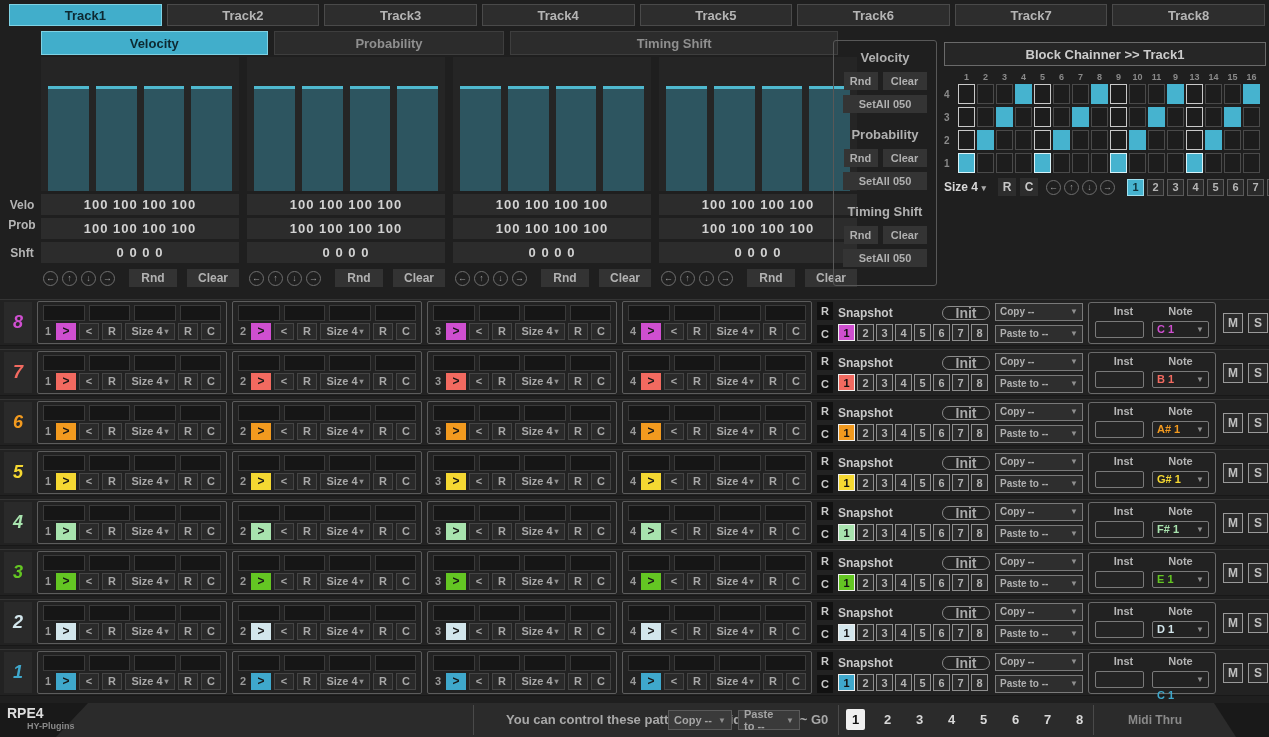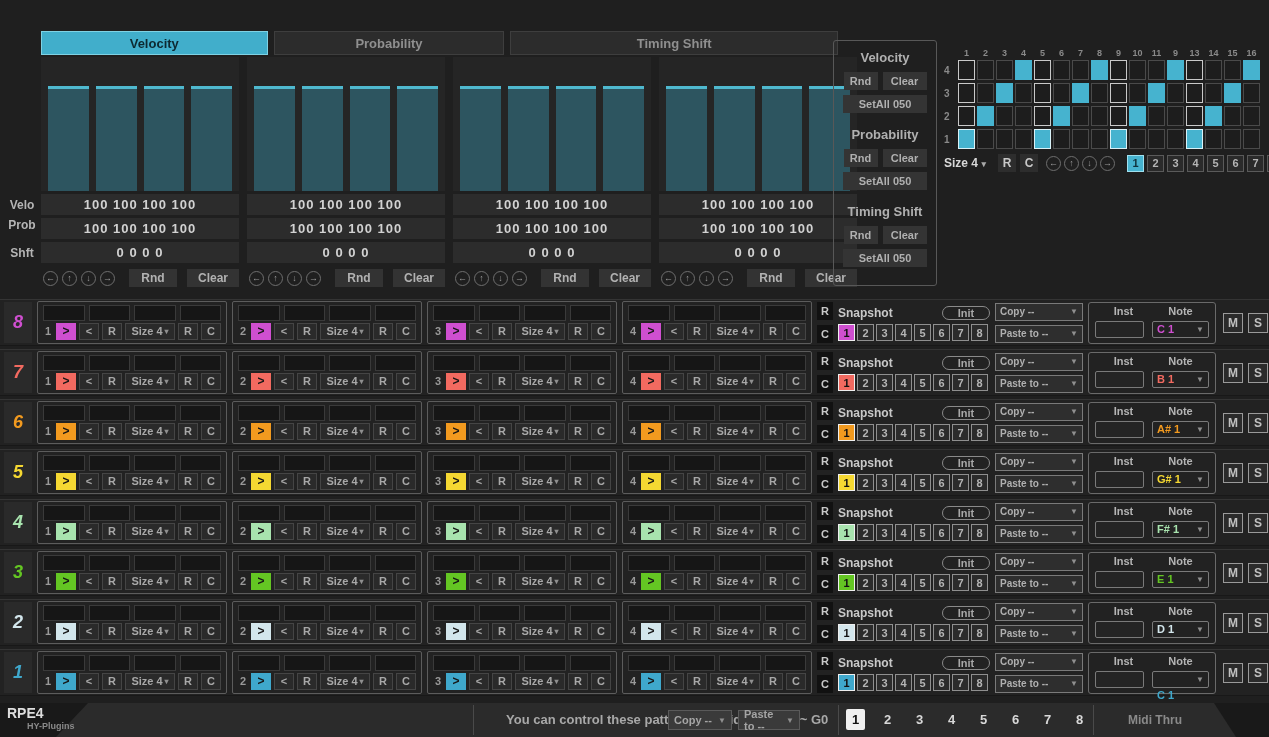--- a/index.html
+++ b/index.html
@@ -74,21 +74,21 @@
   .bnum{width:10px;color:#999;font-weight:bold;font-size:11px;text-align:center}
   .fwd{width:20px;height:17px;display:flex;align-items:center;justify-content:center;color:#161616;font-weight:bold;font-size:12px}
   .bbtn{height:17px;background:#2a2a2a;border:1px solid #454545;color:#a8a8a8;font-weight:bold;font-size:11px;display:flex;align-items:center;justify-content:center}
   .wb{width:20px}.wsz{width:50px}
   .bbtn .dn{font-size:8px;color:#8f8f8f;margin-left:2px}
   .rccol{width:16px;display:flex;flex-direction:column;gap:5px;flex:none}
   .rcbtn{height:18px;background:#111;color:#c8c8c8;font-weight:bold;font-size:11px;display:flex;align-items:center;justify-content:center}
   .snap{width:152px;flex:none}
   .snaptop{display:flex;align-items:center;justify-content:space-between;height:17px}
   .snaplab{color:#c8c8c8;font-weight:bold;font-size:12px}
-  .initbtn{width:48px;height:14px;border:1px solid #8a8a8a;border-radius:8px;color:#a8a8a8;font-weight:bold;font-size:11px;display:flex;align-items:center;justify-content:center}
+  .initbtn{width:48px;height:14px;border:1px solid #8a8a8a;border-radius:8px;color:#a8a8a8;font-weight:bold;font-size:14px;display:flex;align-items:center;justify-content:center}
   .snapnums{display:flex;gap:2px;margin-top:3px}
   .snum{width:17px;height:17px;background:#2b2b2b;border:1px solid #8f8f8f;color:#b5b5b5;font-weight:bold;font-size:11px;display:flex;align-items:center;justify-content:center}
   .snum.sel{color:#111;border-color:#eee}
   .cpcol{width:88px;display:flex;flex-direction:column;gap:4px;flex:none}
   .cpbox{height:18px;border:1px solid #7a7a7a;background:#2e2e2e;display:flex;align-items:center;justify-content:space-between;padding:0 4px}
   .cpbox span{color:#b0b0b0;font-weight:bold;font-size:10px}
   .cpbox .dn{color:#8f8f8f;font-size:8px}
   .instnote{width:128px;height:42px;border:1px solid #6a6a6a;border-radius:3px;padding:2px 6px;flex:none}
   .inrow1{display:flex;height:16px}
   .inlab{flex:1;text-align:center;color:#b5b5b5;font-weight:bold;font-size:11px}
@@ -114,20 +114,30 @@
   #footer-pages{position:absolute;left:846px;top:6px;display:flex;gap:13px}
   .fpg{width:19px;height:21px;line-height:21px;text-align:center;color:#d8d8d8;font-weight:bold;font-size:13px}
   .fpg.sel{background:#f0f0f0;color:#111;border-radius:2px}
   #midi-thru{position:absolute;left:1100px;width:110px;line-height:34px;text-align:center;color:#8a8a8a;font-weight:bold;font-size:12px}
 </style>
 </head>
 <body>
 
 <div id="app">
 
+  <div id="track-tabs">
+      <div class="ttab sel">Track1</div>
+      <div class="ttab">Track2</div>
+      <div class="ttab">Track3</div>
+      <div class="ttab">Track4</div>
+      <div class="ttab">Track5</div>
+      <div class="ttab">Track6</div>
+      <div class="ttab">Track7</div>
+      <div class="ttab">Track8</div>
+    </div>
 
   <div id="sub-tabs">
       <div class="stab w0 sel">Velocity</div>
       <div class="stab w1">Probability</div>
       <div class="stab w2">Timing Shift</div>
     </div>
 
   <div id="groups">
       <div>
         <div class="barpanel">
@@ -226,20 +236,21 @@
       <div class="sp-btn sp-setall">SetAll 050</div>
       <div class="sp-title">Timing Shift</div>
       <div class="sp-btnrow">
         <div class="sp-btn sp-rnd">Rnd</div>
         <div class="sp-btn sp-clr">Clear</div>
       </div>
       <div class="sp-btn sp-setall">SetAll 050</div>
     </div>
 
   <div id="chainner">
+    <div id="chainner-title">Block Chainner &gt;&gt; Track1</div>
     <div id="chainner-cols">
         <div class="ccol">1</div>
         <div class="ccol">2</div>
         <div class="ccol">3</div>
         <div class="ccol">4</div>
         <div class="ccol">5</div>
         <div class="ccol">6</div>
         <div class="ccol">7</div>
         <div class="ccol">8</div>
         <div class="ccol">9</div>

